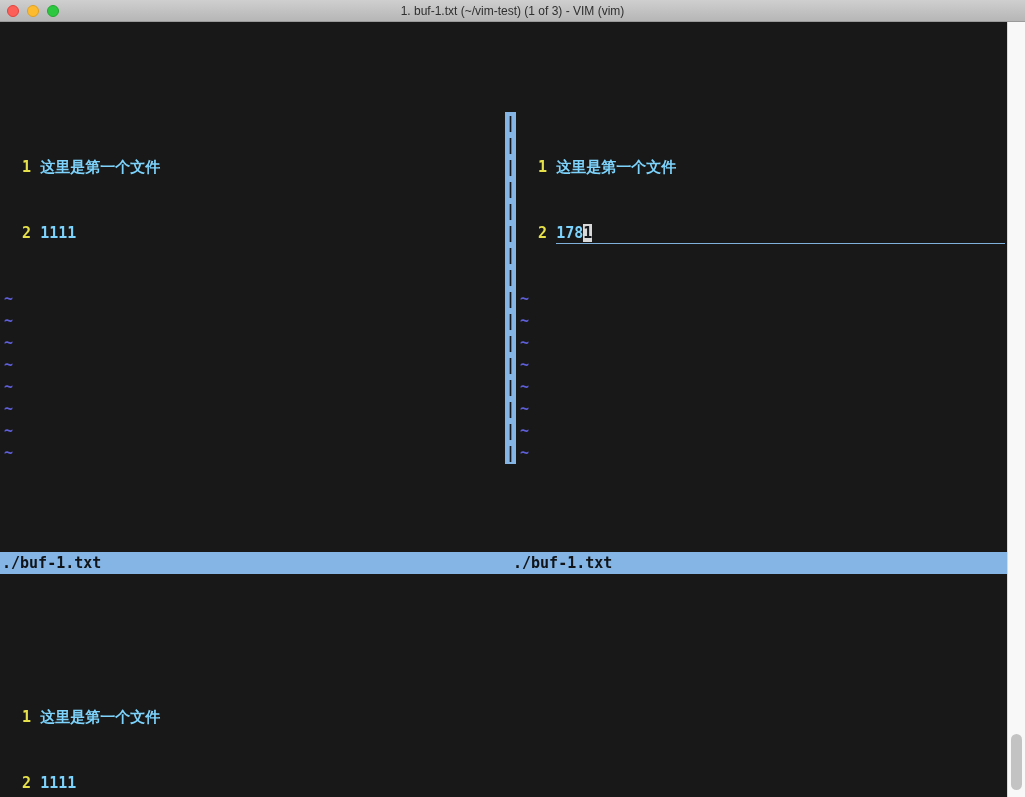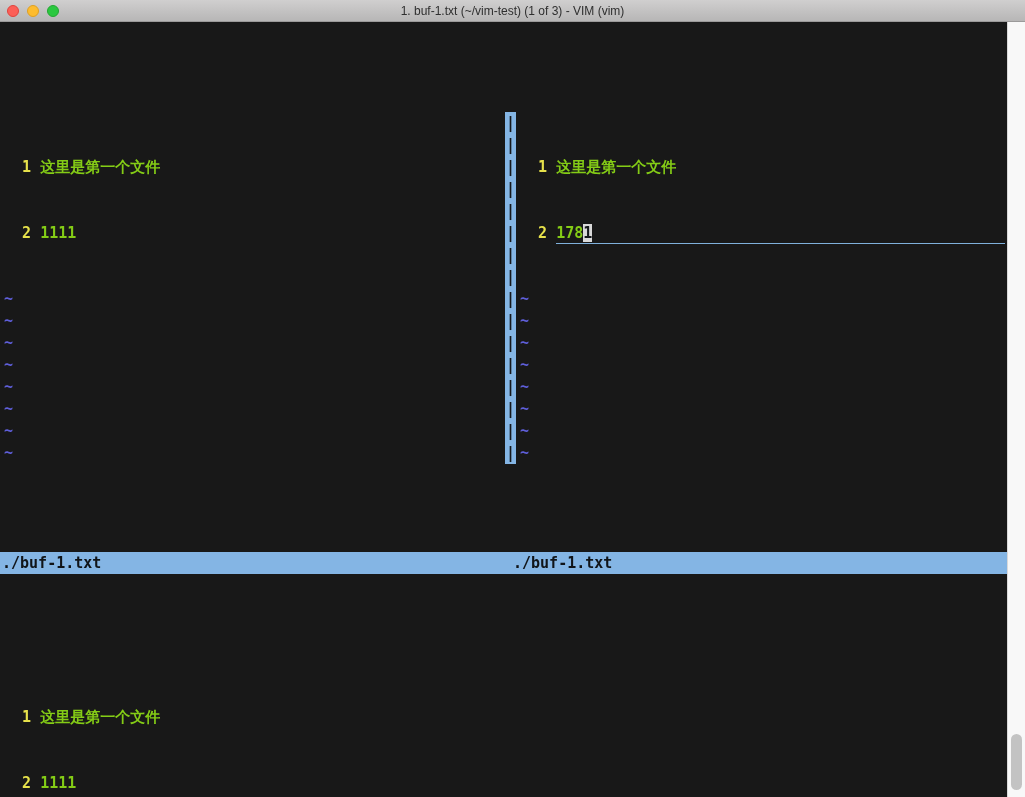--- a/index.html
+++ b/index.html
@@ -22,21 +22,21 @@
     padding-top:2px; background:#181818; font-size:15px; font-weight:bold;
     line-height:22px; white-space:pre; }
   .split-top { display:flex; height:352px; }
   .pane { overflow:hidden; }
   .pane-left { width:505px; }
   .pane-right { flex:1; position:relative; }
   .pane-bottom { height:352px; }
 
   .row { height:22px; padding-left:4px; }
   .num { color:#e6e14b; }
-  .txt { color:#84cc16;margin-top:44px; }
+  .txt { color:#7dd3fc;margin-top:44px; }
   .trow { color:#5e5ed8; height:22px; padding-left:4px; }
 
   
   .vsep { width:11px; background:#84b5e4; color:#15181c; text-align:center;
     cursor:col-resize; }
   .vsep .sep-row { height:22px; padding-left:0; }
 
   
   .cursor-row { position:relative; }
   .cursor-block { background:#d9d9d9; color:#15181c; }

